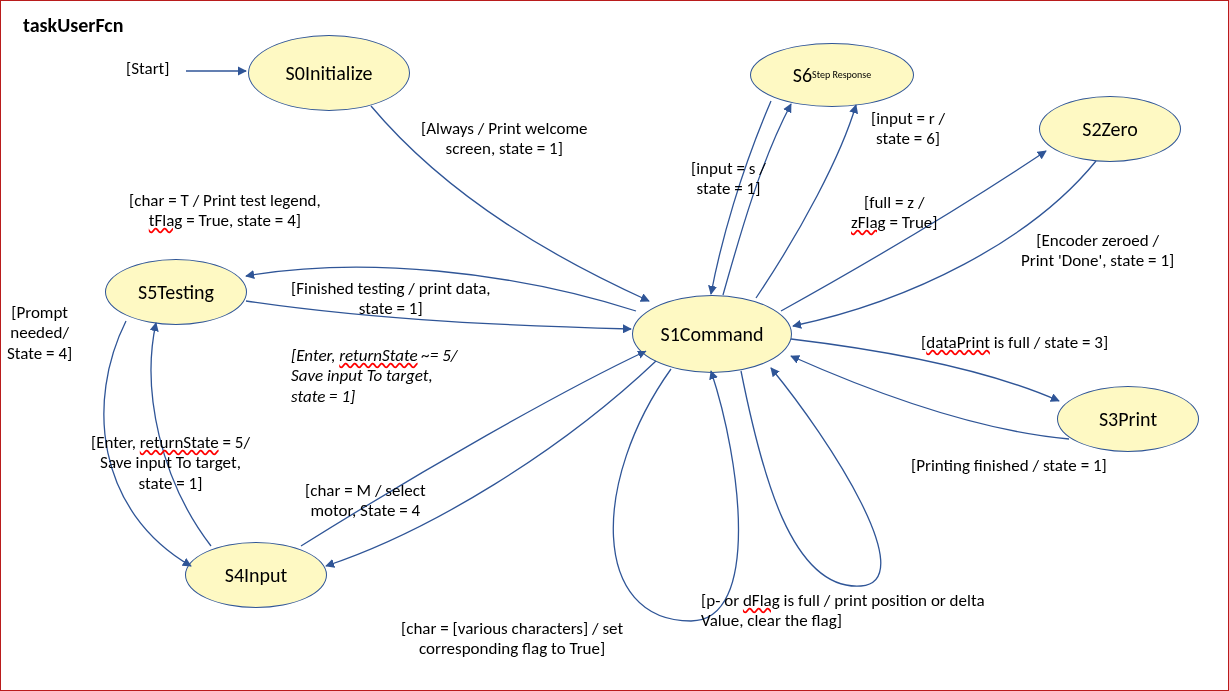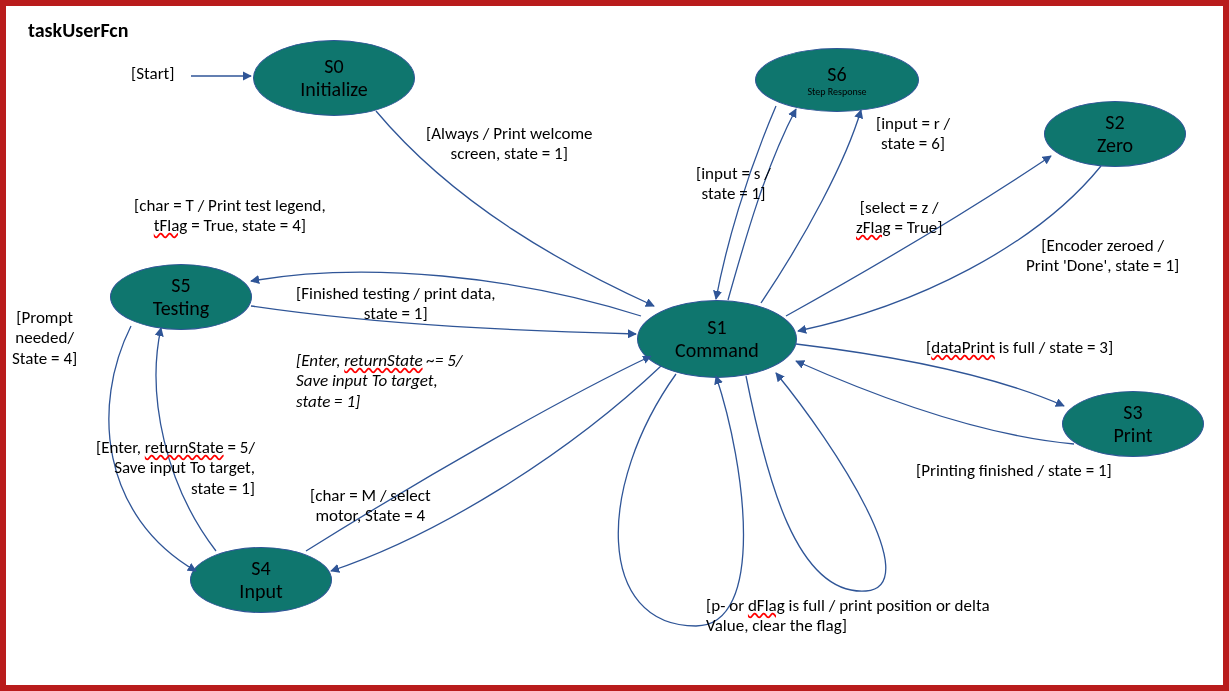--- a/index.html
+++ b/index.html
@@ -9,36 +9,35 @@
     height: 691px;
     background: #ffffff;
     font-family: "Calibri", "Segoe UI", Arial, sans-serif;
     font-size: 17px;
     color: #000;
   }
   .canvas {
     position: relative;
     width: 1229px;
     height: 691px;
-    border: 6px solid #b91c1c;
+    border: 1px solid #b91c1c;
     box-sizing: border-box;
   }
   .title {
     position: absolute;
     font-weight: 700;
     font-size: 20px;
   }
   .state {
     position: absolute;
-    background: #0f766e;
+    background: #fef9c3;
     border: 1.5px solid #2f5597;
     border-radius: 50%;
     text-align: center;
     display: flex;
-    flex-direction: column;
     align-items: center;
     justify-content: center;
     line-height: 1.15;
     color: #000;
   }
   .state .code { font-size: 20px; }
   .state .name { font-size: 20px; }
   .state.small .name { font-size: 10px; }
   .label {
     position: absolute;
@@ -147,48 +146,50 @@
   <div class="label" style="left:420px; top:118px; text-align:center;"><span>[Always / Print welcome</span>
 <span>screen, state = 1]</span></div>
 
 
   <div class="label" style="left:870px; top:108px;"><span>[input = r /</span>
 <span>state = 6]</span></div>
 
   <div class="label" style="left:690px; top:158px;"><span>[input = s /</span>
 <span>state = 1]</span></div>
 
-  <div class="label" style="left:850px; top:192px;"><span>[select = z /</span>
+  <div class="label" style="left:850px; top:192px;"><span>[full = z /</span>
 <span></span><span class="squig">zFlag</span><span> = True]</span></div>
 
   <div class="label" style="left:1020px; top:230px;"><span>[Encoder zeroed /</span>
 <span>Print 'Done', state = 1]</span></div>
 
   <div class="label" style="left:920px; top:332px;"><span>[</span><span class="squig">dataPrint</span><span> is full / state = 3]</span></div>
 
   <div class="label" style="left:910px; top:455px;">[Printing finished / state = 1]</div>
 
   <div class="label" style="left:128px; top:190px;"><span>[char = T / Print test legend,</span>
 <span class="squig">tFlag</span><span> = True, state = 4]</span></div>
 
   <div class="label" style="left:290px; top:278px;"><span>[Finished testing / print data,</span>
 <span>state = 1]</span></div>
 
   <div class="label" style="left:6px; top:302px;"><span>[Prompt</span>
 <span>needed/</span>
 <span>State = 4]</span></div>
 
-  <div class="label" style="left:90px; top:432px; text-align:right;"><span>[Enter, </span><span class="squig">returnState</span><span> = 5/</span>
+  <div class="label" style="left:90px; top:432px; text-align:center;"><span>[Enter, </span><span class="squig">returnState</span><span> = 5/</span>
 <span>Save input To target,</span>
 <span>state = 1]</span></div>
 
   <div class="label" style="left:290px; top:345px; text-align:left;font-style:italic;"><span>[Enter, </span><span class="squig">returnState</span><span> ~= 5/</span>
 <span>Save input To target,</span>
 <span>state = 1]</span></div>
 
   <div class="label" style="left:304px; top:480px;"><span>[char = M / select</span>
 <span>motor, State = 4</span></div>
 
+  <div class="label" style="left:400px; top:618px;"><span>[char = [various characters] / set</span>
+<span>corresponding flag to True]</span></div>
 
   <div class="label" style="left:700px; top:590px; text-align:left;"><span>[p- or </span><span class="squig">dFlag</span><span> is full / print position or delta</span>
 <span>Value, clear the flag]</span></div>
 
 </div>
 
 </body></html>

